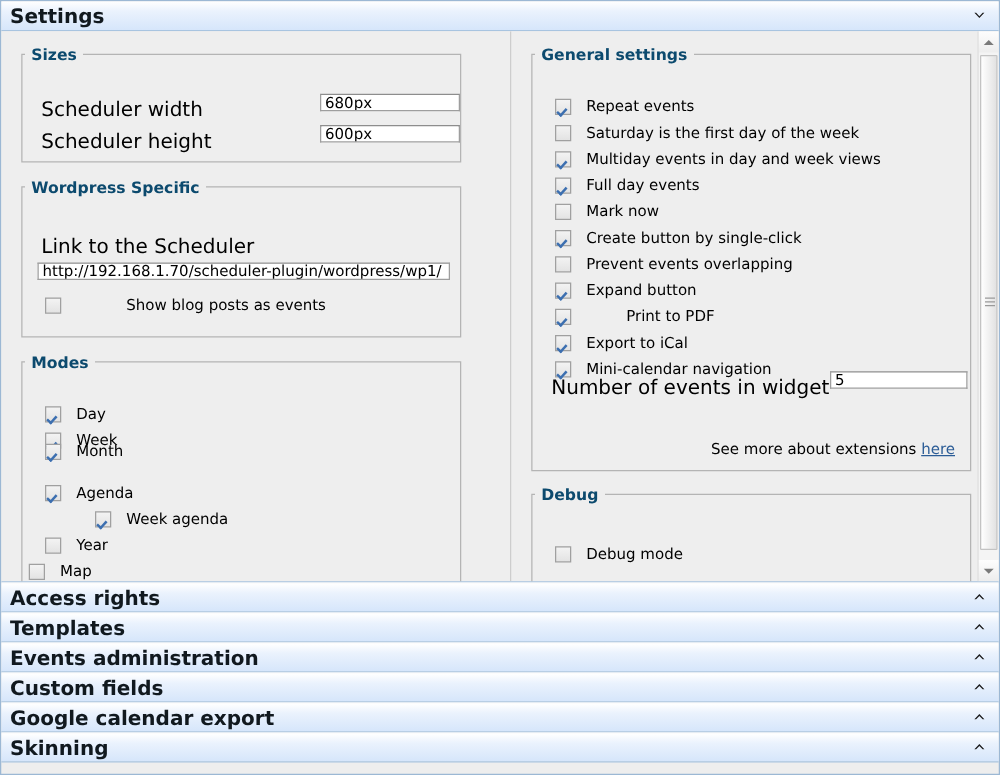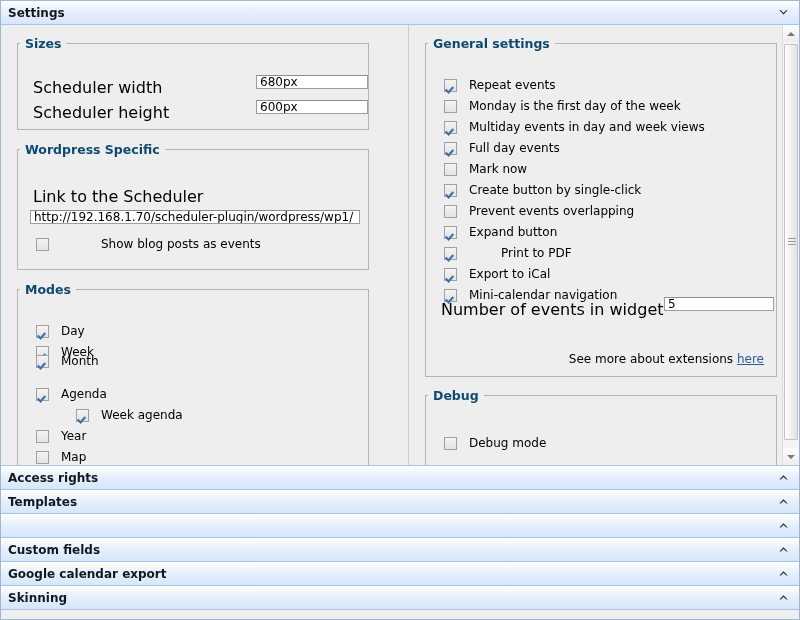--- a/index.html
+++ b/index.html
@@ -28,21 +28,21 @@
     background: linear-gradient(to bottom, #ffffff 0%, #eaf2fd 35%, #d6e6fb 100%);
     border-top: 1px solid #ffffff;
     border-bottom: 1px solid #a8c4e0;
     display: flex;
     align-items: center;
     cursor: pointer;
   }
   .acc-header.first { border-top: none; }
   .acc-title {
     font-weight: bold;
-    font-size: 12px;
+    font-size: 16px;
     padding-left: 7px;
     color: #11191f;
     letter-spacing: 0px;
     user-select: none;
   }
   .chev {
     position: absolute;
     right: 10px;
     top: 50%;
     width: 11px; height: 11px;
@@ -282,42 +282,42 @@
                 <span class="cbtext">Agenda</span>
               </label>
               <label class="cbrow" style="left: 18px; top: 110px; padding-left: 40px;">
                 <span class="cb on"></span>
                 <span class="cbtext">Week agenda</span>
               </label>
               <label class="cbrow" style="left: 18px; top: 131px;">
                 <span class="cb"></span>
                 <span class="cbtext">Year</span>
               </label>
-              <label class="cbrow" style="left: 18px; top: 152px;">
+              <label class="cbrow" style="left: 5px; top: 152px;">
                 <span class="cb"></span>
                 <span class="cbtext">Map</span>
               </label>
             </div>
         </fieldset>
 
       </div>
 
       <div class="col-right">
 
         <fieldset class="group" style="left:16px; top:11px; width:350px; height:339px;">
           <legend>General settings</legend>
           <div class="grp-inner">
             <div id="general-list">
                 <label class="cbrow" style="left: 18px; top: 26px;">
                   <span class="cb on"></span>
                   <span class="cbtext">Repeat events</span>
                 </label>
                 <label class="cbrow" style="left: 18px; top: 47px;">
                   <span class="cb"></span>
-                  <span class="cbtext">Monday is the first day of the week</span>
+                  <span class="cbtext">Saturday is the first day of the week</span>
                 </label>
                 <label class="cbrow" style="left: 18px; top: 68px;">
                   <span class="cb on"></span>
                   <span class="cbtext">Multiday events in day and week views</span>
                 </label>
                 <label class="cbrow" style="left: 18px; top: 89px;">
                   <span class="cb on"></span>
                   <span class="cbtext">Full day events</span>
                 </label>
                 <label class="cbrow" style="left: 18px; top: 110px;">
@@ -402,20 +402,21 @@
       </div>
       <div class="acc-header">
         <span class="acc-title">Templates</span>
         <span class="chev">
           <svg viewBox="0 0 11 11" width="11" height="11">
             <path d="M1.5 7.4 L5.5 3.2 L9.5 7.4 L8.1 7.4 L5.5 4.7 L2.9 7.4 Z" fill="#1b1b1b"></path>
           </svg>
         </span>
       </div>
       <div class="acc-header">
+        <span class="acc-title">Events administration</span>
         <span class="chev">
           <svg viewBox="0 0 11 11" width="11" height="11">
             <path d="M1.5 7.4 L5.5 3.2 L9.5 7.4 L8.1 7.4 L5.5 4.7 L2.9 7.4 Z" fill="#1b1b1b"></path>
           </svg>
         </span>
       </div>
       <div class="acc-header">
         <span class="acc-title">Custom fields</span>
         <span class="chev">
           <svg viewBox="0 0 11 11" width="11" height="11">

